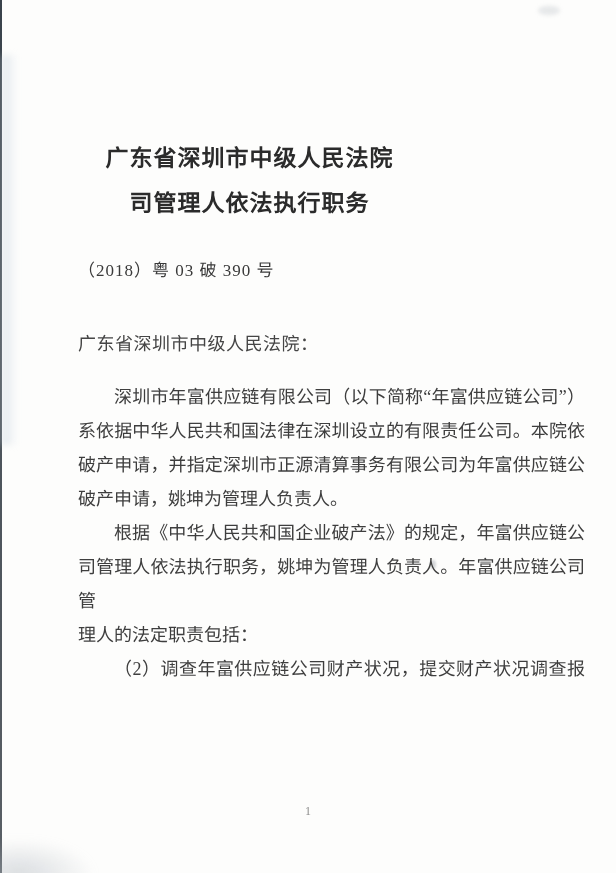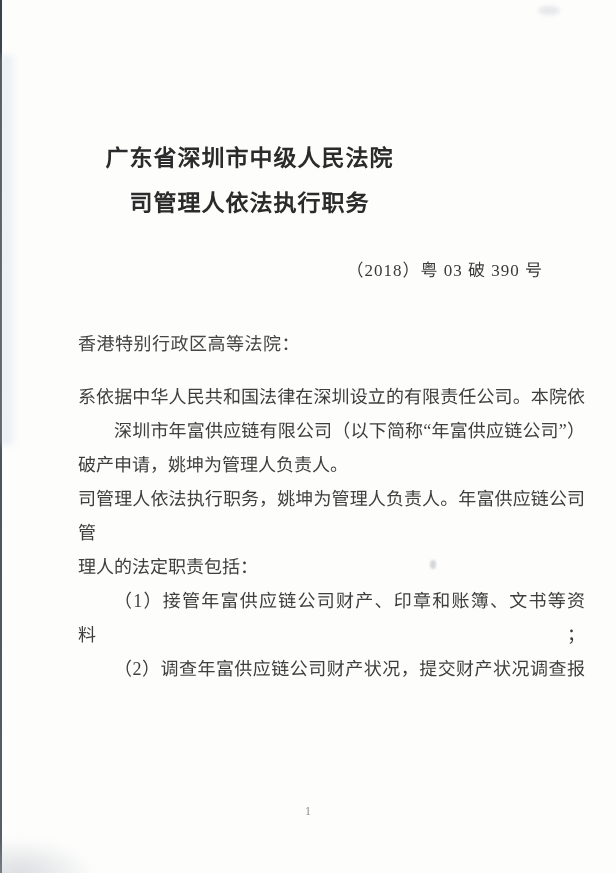--- a/index.html
+++ b/index.html
@@ -64,21 +64,20 @@
     font-weight: bold;
     font-size: 23px;
     line-height: 45px;
     letter-spacing: 1px;
     color: #2b2b2b;
   }
   .case-number {
     position: absolute;
     left: 78px; top: 256px;
     width: 465px;
-    text-align: right;
     font-size: 17px;
     color: #3a3a3a;
     letter-spacing: 1px;
   }
   .addressee {
     position: absolute;
     left: 78px; top: 329px;
     font-size: 18px;
     color: #454545;
     letter-spacing: 0.5px;
@@ -118,27 +117,28 @@
   <div class="smudge-top"></div>
   <div class="speckle"></div>
 
   <div class="title-block">
     <div>广东省深圳市中级人民法院</div>
     <div>司管理人依法执行职务</div>
   </div>
 
   <div class="case-number">（2018）粤 03 破 390 号</div>
 
-  <div class="addressee">香港特别行政区高等法院：</div>
+  <div class="addressee">广东省深圳市中级人民法院：</div>
 
   <div class="body-block">
+    <div class="line jfull indent">深圳市年富供应链有限公司（以下简称“年富供应链公司”）</div>
     <div class="line jfull">系依据中华人民共和国法律在深圳设立的有限责任公司。本院依</div>
-    <div class="line jfull indent">深圳市年富供应链有限公司（以下简称“年富供应链公司”）</div>
+    <div class="line jfull">破产申请，并指定深圳市正源清算事务有限公司为年富供应链公</div>
     <div class="line">破产申请，姚坤为管理人负责人。</div>
+    <div class="line jfull indent">根据《中华人民共和国企业破产法》的规定，年富供应链公</div>
     <div class="line jfull">司管理人依法执行职务，姚坤为管理人负责人。年富供应链公司管</div>
     <div class="line">理人的法定职责包括：</div>
-    <div class="line jfull indent">（1）接管年富供应链公司财产、印章和账簿、文书等资料；</div>
     <div class="line jfull indent">（2）调查年富供应链公司财产状况，提交财产状况调查报</div>
   </div>
 
   <div class="page-number">1</div>
 
 </div>
 
 </body></html>

